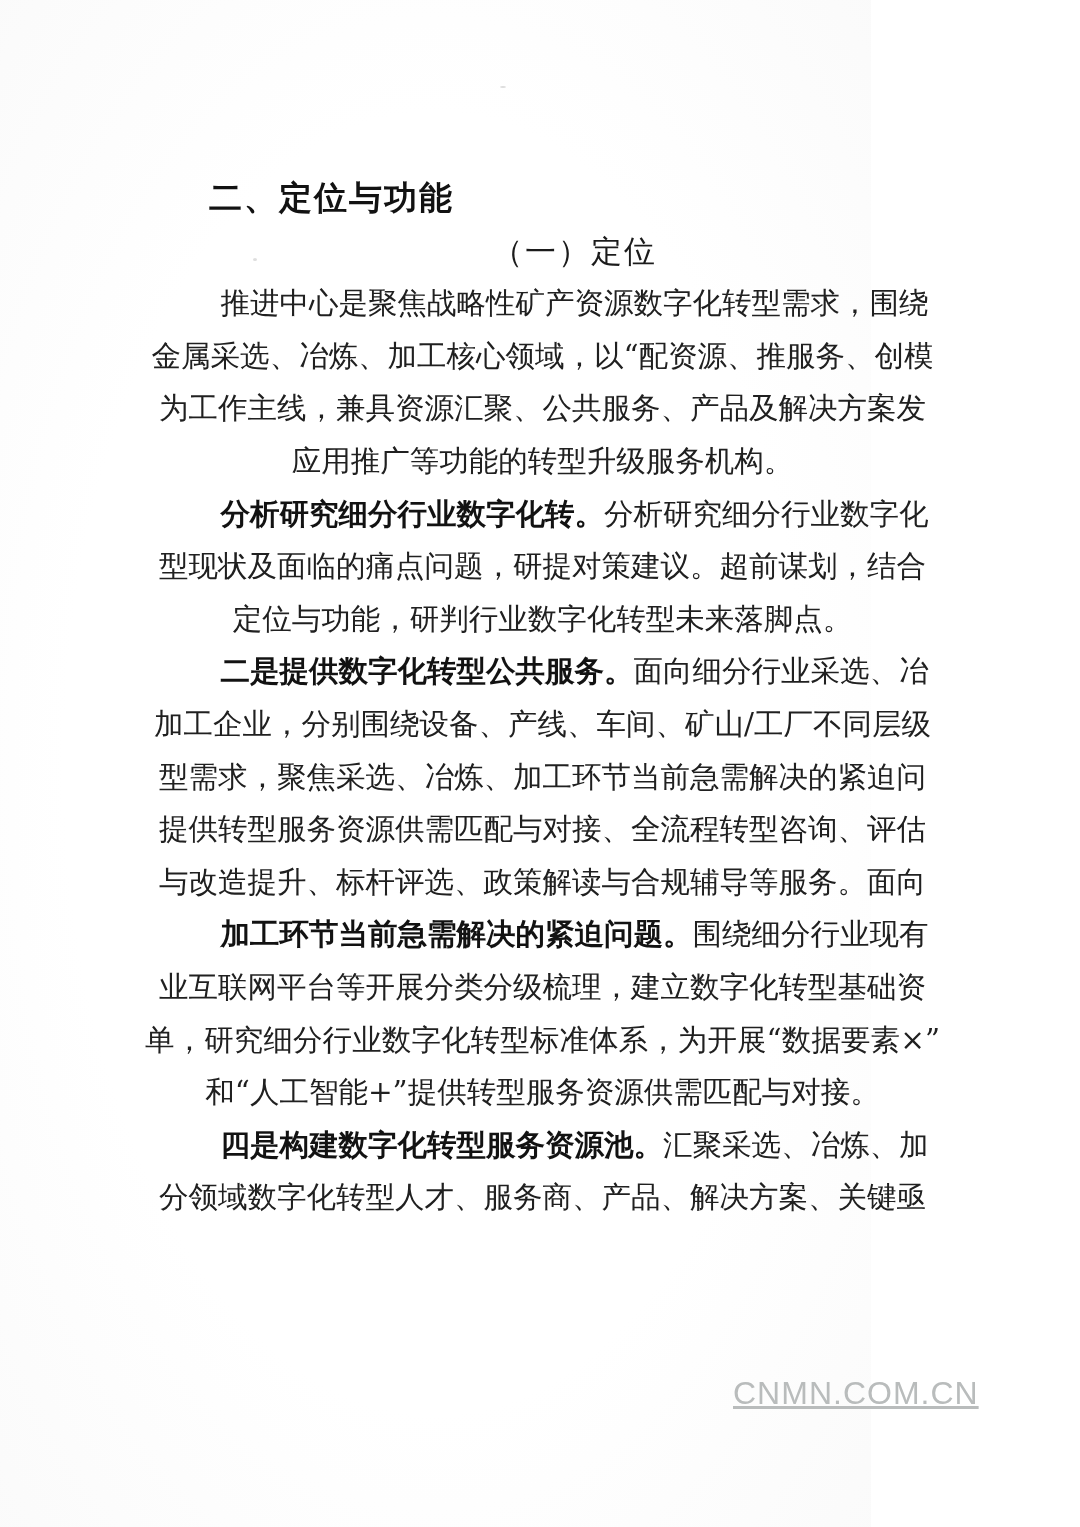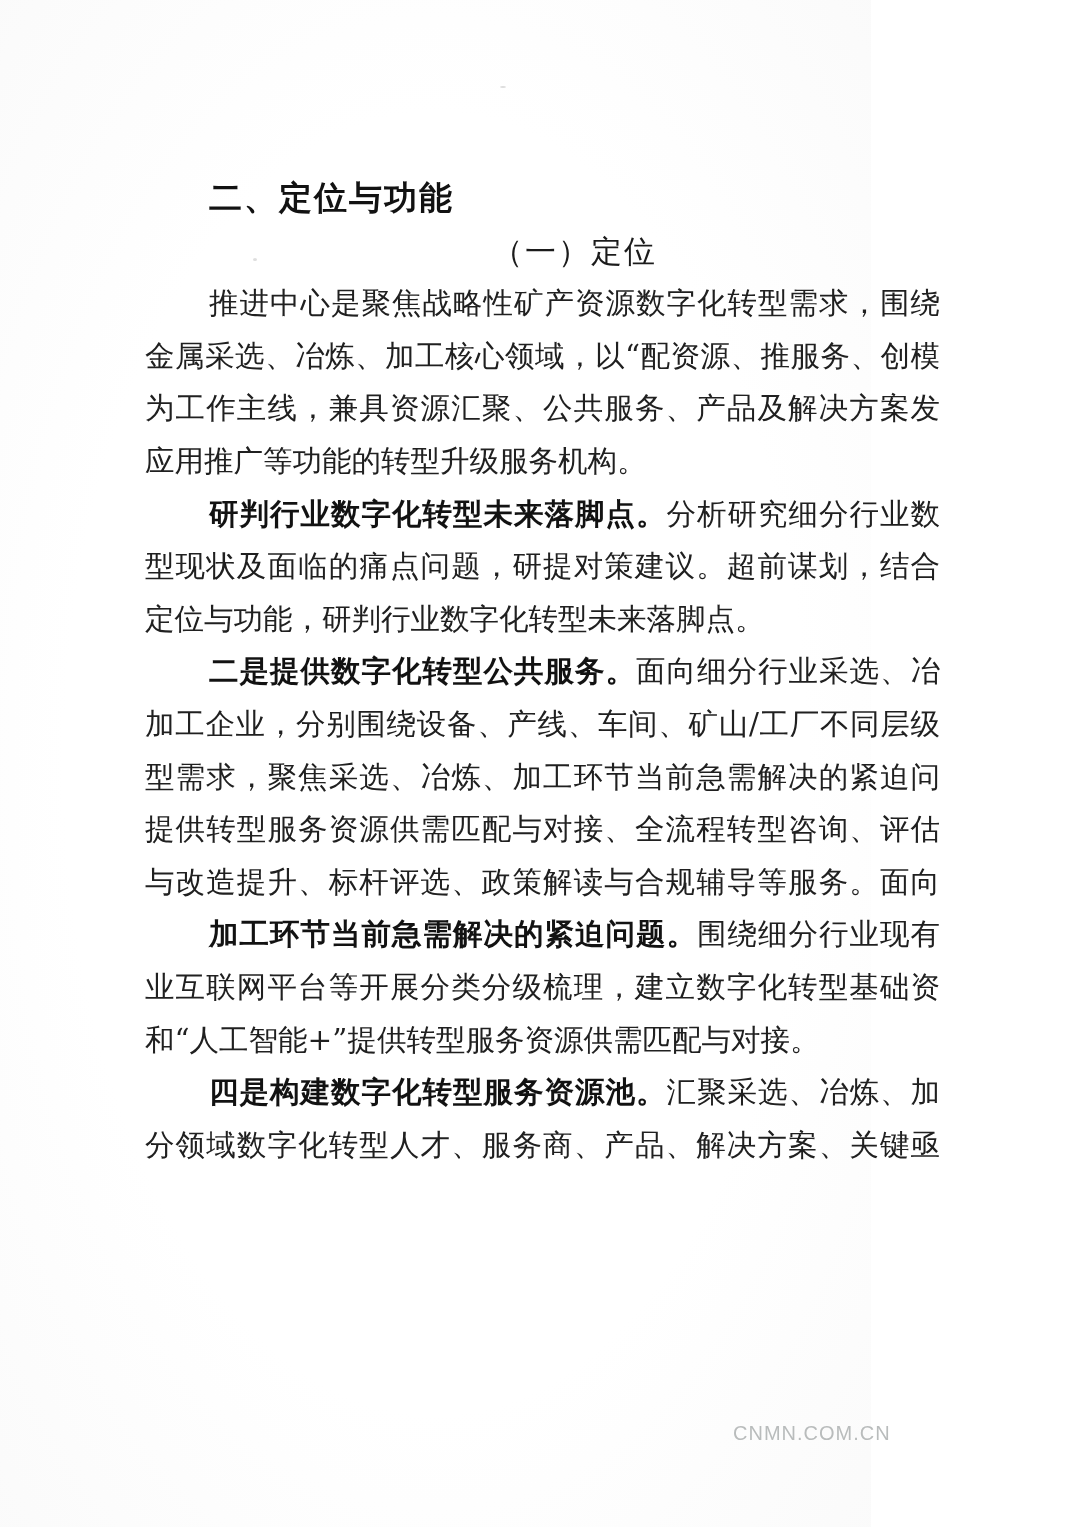--- a/index.html
+++ b/index.html
@@ -57,69 +57,72 @@
     font-family: "DejaVu Serif", serif;
     font-size: 31px;
     letter-spacing: 2px;
     color: #1b1b1b;
     text-align: center;
   }
   .line.body {
     font-family: "DejaVu Serif", serif;
     font-size: 29.5px;
     color: #202020;
+    text-align: center;
   }
   .seg {
     font-weight: 400;
   }
   .seg-b {
     font-family: "Liberation Sans", sans-serif;
     font-weight: 700;
     color: #121212;
   }
   .watermark {
     position: absolute;
     left: 733px;
-    top: 1422px;
+    top: 1375px;
     font-family: "Liberation Sans", sans-serif;
-    font-size: 20px;
+    font-size: 32px;
     font-weight: 400;
     letter-spacing: 1px;
     color: #b9bcbc;
     white-space: nowrap;
+    text-decoration: underline;
   }
   .speck {
     position: absolute;
     background: rgba(160,160,160,0.35);
     border-radius: 50%;
   }
   .speck-1 { left: 253px; top: 258px; width: 4px; height: 3px; }
   .speck-2 { left: 500px; top: 86px;  width: 6px; height: 2px; }
 </style>
 </head>
 <body>
 
 <div class="page">
   <div class="doc-body">
       <div class="line h1 ind"><span class="seg-b">二、定位与功能</span></div>
       <div class="line h2 ind"><span class="seg">（一）定位</span></div>
       <div class="line body just ind"><span class="seg">推进中心是聚焦战略性矿产资源数字化转型需求，围绕有色</span></div>
       <div class="line body just"><span class="seg">金属采选、冶炼、加工核心领域，以“配资源、推服务、创模式”</span></div>
       <div class="line body just"><span class="seg">为工作主线，兼具资源汇聚、公共服务、产品及解决方案发布、</span></div>
       <div class="line body"><span class="seg">应用推广等功能的转型升级服务机构。</span></div>
-      <div class="line body just ind"><span class="seg-b">研判行业数字化转型未来落脚点。</span><span class="seg">分析研究细分行业数字化转</span></div>
+      <div class="line body just ind"><span class="seg-b">分析研究细分行业数字化转。</span><span class="seg">分析研究细分行业数字化转</span></div>
       <div class="line body just"><span class="seg">型现状及面临的痛点问题，研提对策建议。超前谋划，结合行业</span></div>
       <div class="line body"><span class="seg">定位与功能，研判行业数字化转型未来落脚点。</span></div>
       <div class="line body just ind"><span class="seg-b">二是提供数字化转型公共服务。</span><span class="seg">面向细分行业采选、冶炼、</span></div>
       <div class="line body just"><span class="seg">加工企业，分别围绕设备、产线、车间、矿山/工厂不同层级转</span></div>
       <div class="line body just"><span class="seg">型需求，聚焦采选、冶炼、加工环节当前急需解决的紧迫问题，</span></div>
       <div class="line body just"><span class="seg">提供转型服务资源供需匹配与对接、全流程转型咨询、评估诊断</span></div>
       <div class="line body just"><span class="seg">与改造提升、标杆评选、政策解读与合规辅导等服务。面向相关</span></div>
       <div class="line body just ind"><span class="seg-b">加工环节当前急需解决的紧迫问题。</span><span class="seg">围绕细分行业现有数据</span></div>
       <div class="line body just"><span class="seg">业互联网平台等开展分类分级梳理，建立数字化转型基础资源清</span></div>
+      <div class="line body just"><span class="seg">单，研究细分行业数字化转型标准体系，为开展“数据要素×”</span></div>
       <div class="line body"><span class="seg">和“人工智能+”提供转型服务资源供需匹配与对接。</span></div>
       <div class="line body just ind"><span class="seg-b">四是构建数字化转型服务资源池。</span><span class="seg">汇聚采选、冶炼、加工细</span></div>
       <div class="line body just"><span class="seg">分领域数字化转型人才、服务商、产品、解决方案、关键亟需标</span></div>
     </div>
   <div class="watermark">CNMN.COM.CN</div>
   <div class="speck speck-1"></div>
   <div class="speck speck-2"></div>
 </div>
 
 </body></html>

